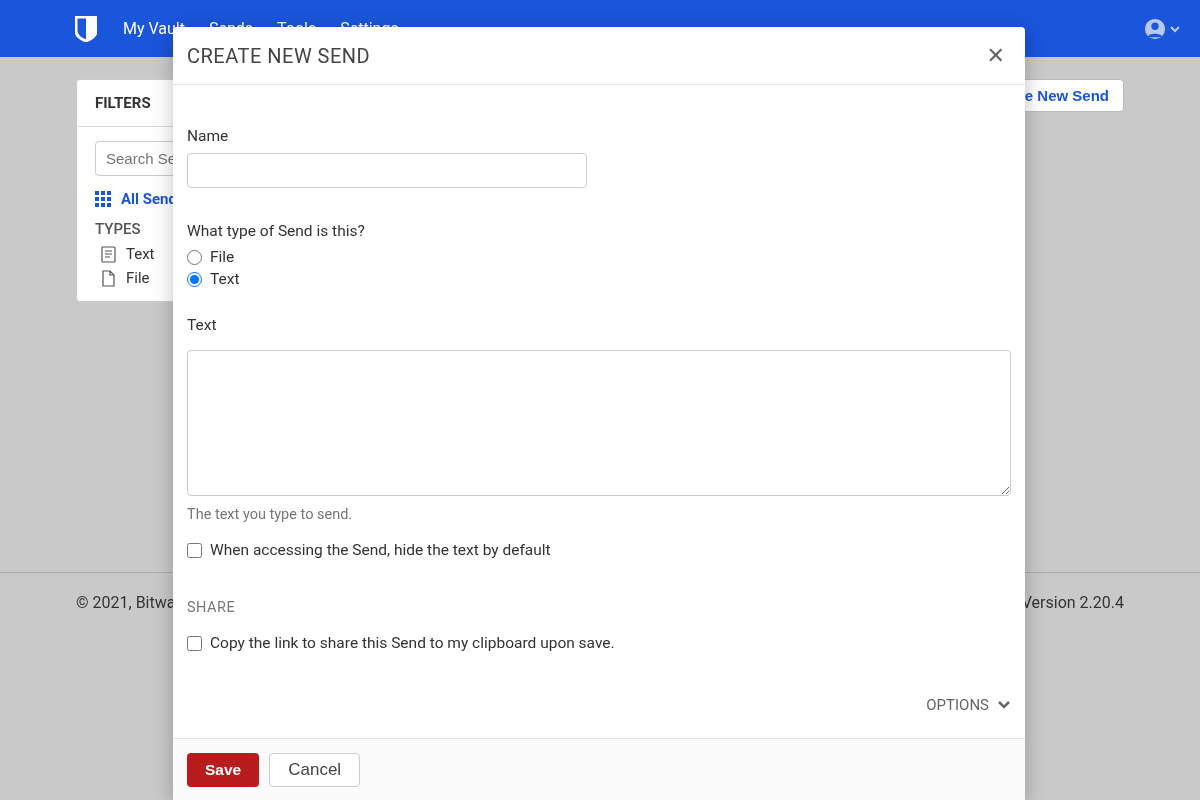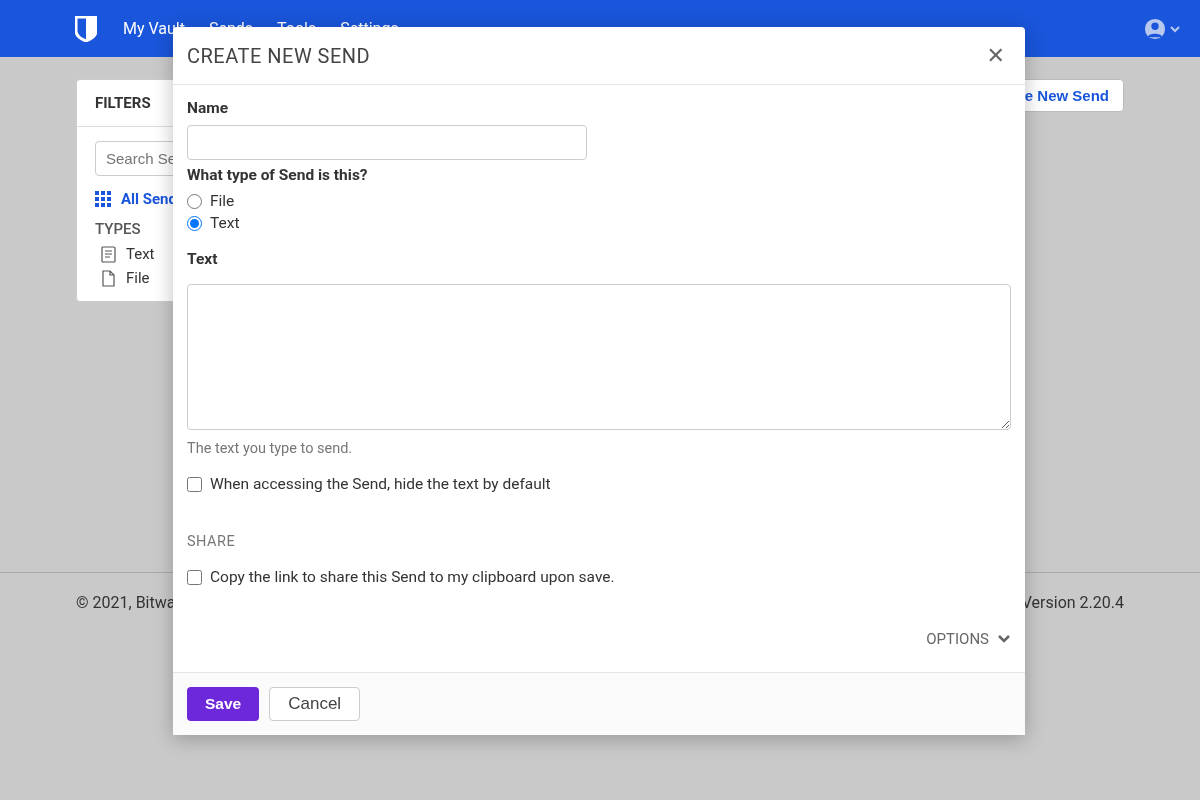--- a/index.html
+++ b/index.html
@@ -93,21 +93,21 @@
     display:flex; flex-direction:column;
   }
   .modal-header {
     display:flex; align-items:center; justify-content:space-between;
     padding:16px 14px 16px 14px;
     border-bottom:1px solid #e5e5e5;
   }
   .modal-title { font-size:20px; color:#444; letter-spacing:0.5px; }
   .close-x { font-size:22px; color:#666; cursor:pointer; padding:0 6px;}
   .modal-body { padding:14px 14px 24px 14px; }
-  .field-label { font-weight:700; font-size:15.5px; margin-bottom:8px; }
+  .field-label { font-weight:400; font-size:15.5px; margin-bottom:8px;margin-top:28px; }
   .text-input {
     width:400px; padding:8px 10px;
     border:1px solid #ccc; border-radius:4px; font-size:15px;
     margin-bottom:6px;
   }
   .hint { color:#777; font-size:14.5px; margin-bottom:18px; }
   .radio-row { display:flex; align-items:center; gap:8px; font-size:15.5px; margin-bottom:4px; }
   .radio-row input[type=radio]{ width:15px;height:15px; }
   .textarea {
     width:100%; height:146px;
@@ -122,21 +122,21 @@
     display:flex; align-items:center; gap:8px;
     color:#666; font-size:15px; margin-top:44px; cursor:pointer;justify-content:flex-end;
   }
   .modal-footer {
     border-top:1px solid #e5e5e5;
     padding:14px;
     display:flex; gap:10px;
     background:#fbfbfb;
   }
   .btn-primary {
-    background:#6d28d9; color:#fff; border:none;
+    background:#b91c1c; color:#fff; border:none;
     padding:8px 18px; border-radius:4px; font-size:15.5px; font-weight:600;
   }
   .btn-secondary {
     background:#fff; color:#444; border:1px solid #ccc;
     padding:0 18px; border-radius:4px; font-size:17px;
   }
   .icon-svg { display:inline-flex; }
 </style>
 </head>
 <body>

